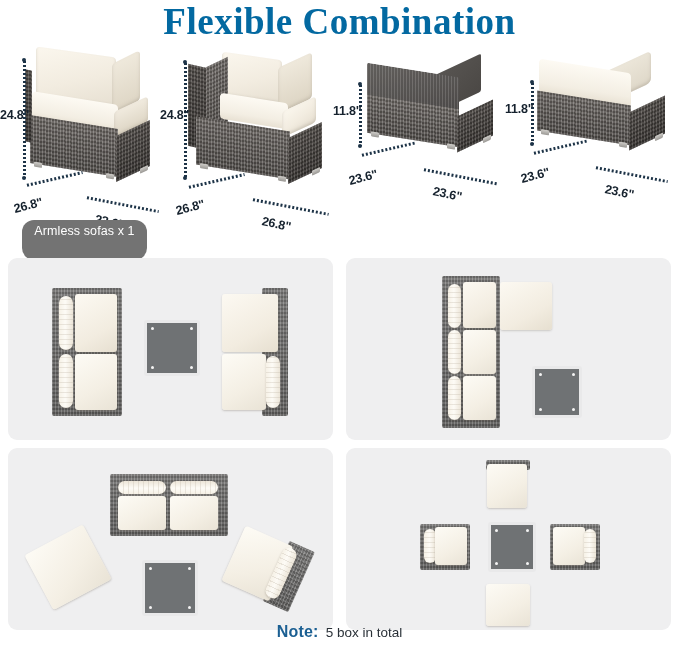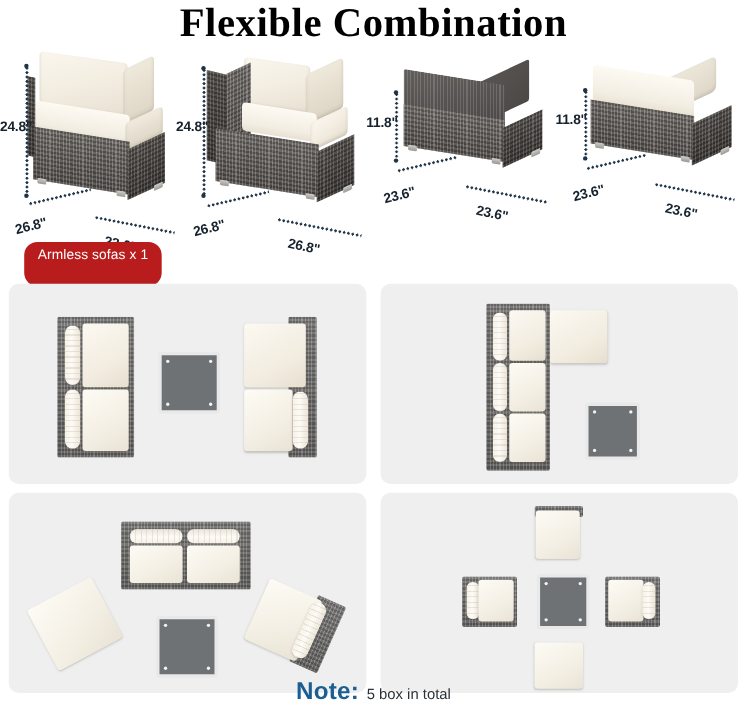--- a/index.html
+++ b/index.html
@@ -8,21 +8,21 @@
     font-family:"Liberation Sans", sans-serif;
     color:#18202b;
     position:relative;
   }
 
   
   .title{
     font-family:"Liberation Serif", serif;
     font-weight:700;
     font-size:37px;
-    color:#000000;
+    color:#0369a1;
     text-align:center;
     letter-spacing:.5px;
     padding-top:2px;
     line-height:40px;
     white-space:nowrap;
   }
 
   
   .product-row{
     position:relative;
@@ -93,21 +93,21 @@
   .dotline.h{height:3px;background-size:4px 3px;}
   .tick{
     position:absolute;width:4px;height:4px;background:#1d3347;border-radius:50%;
   }
 
   
   .pill-row{position:relative;height:30px;margin-top:2px;}
   .pill{
     position:absolute;
     height:40px;line-height:23px;
-    background:#b91c1c;
+    background:#737373;
     color:#ffffff;
     border-radius:12px;
     font-size:12.5px;
     text-align:center;
     letter-spacing:.1px;
     white-space:nowrap;
     padding:0 14px;
   }
 
   
@@ -173,21 +173,21 @@
   }
 
   
   .note{
     position:absolute;
     left:0;right:0;bottom:8px;
     text-align:center;
     white-space:nowrap;
   }
   .note-label{
-    font-size:22px;font-weight:700;color:#1b5f92;letter-spacing:.2px;
+    font-size:16px;font-weight:700;color:#1b5f92;letter-spacing:.2px;
   }
   .note-text{
     font-size:13.5px;color:#2a3138;margin-left:7px;
   }
 </style>
 </head>
 <body>
 
 <div class="title">Flexible Combination</div>
 

